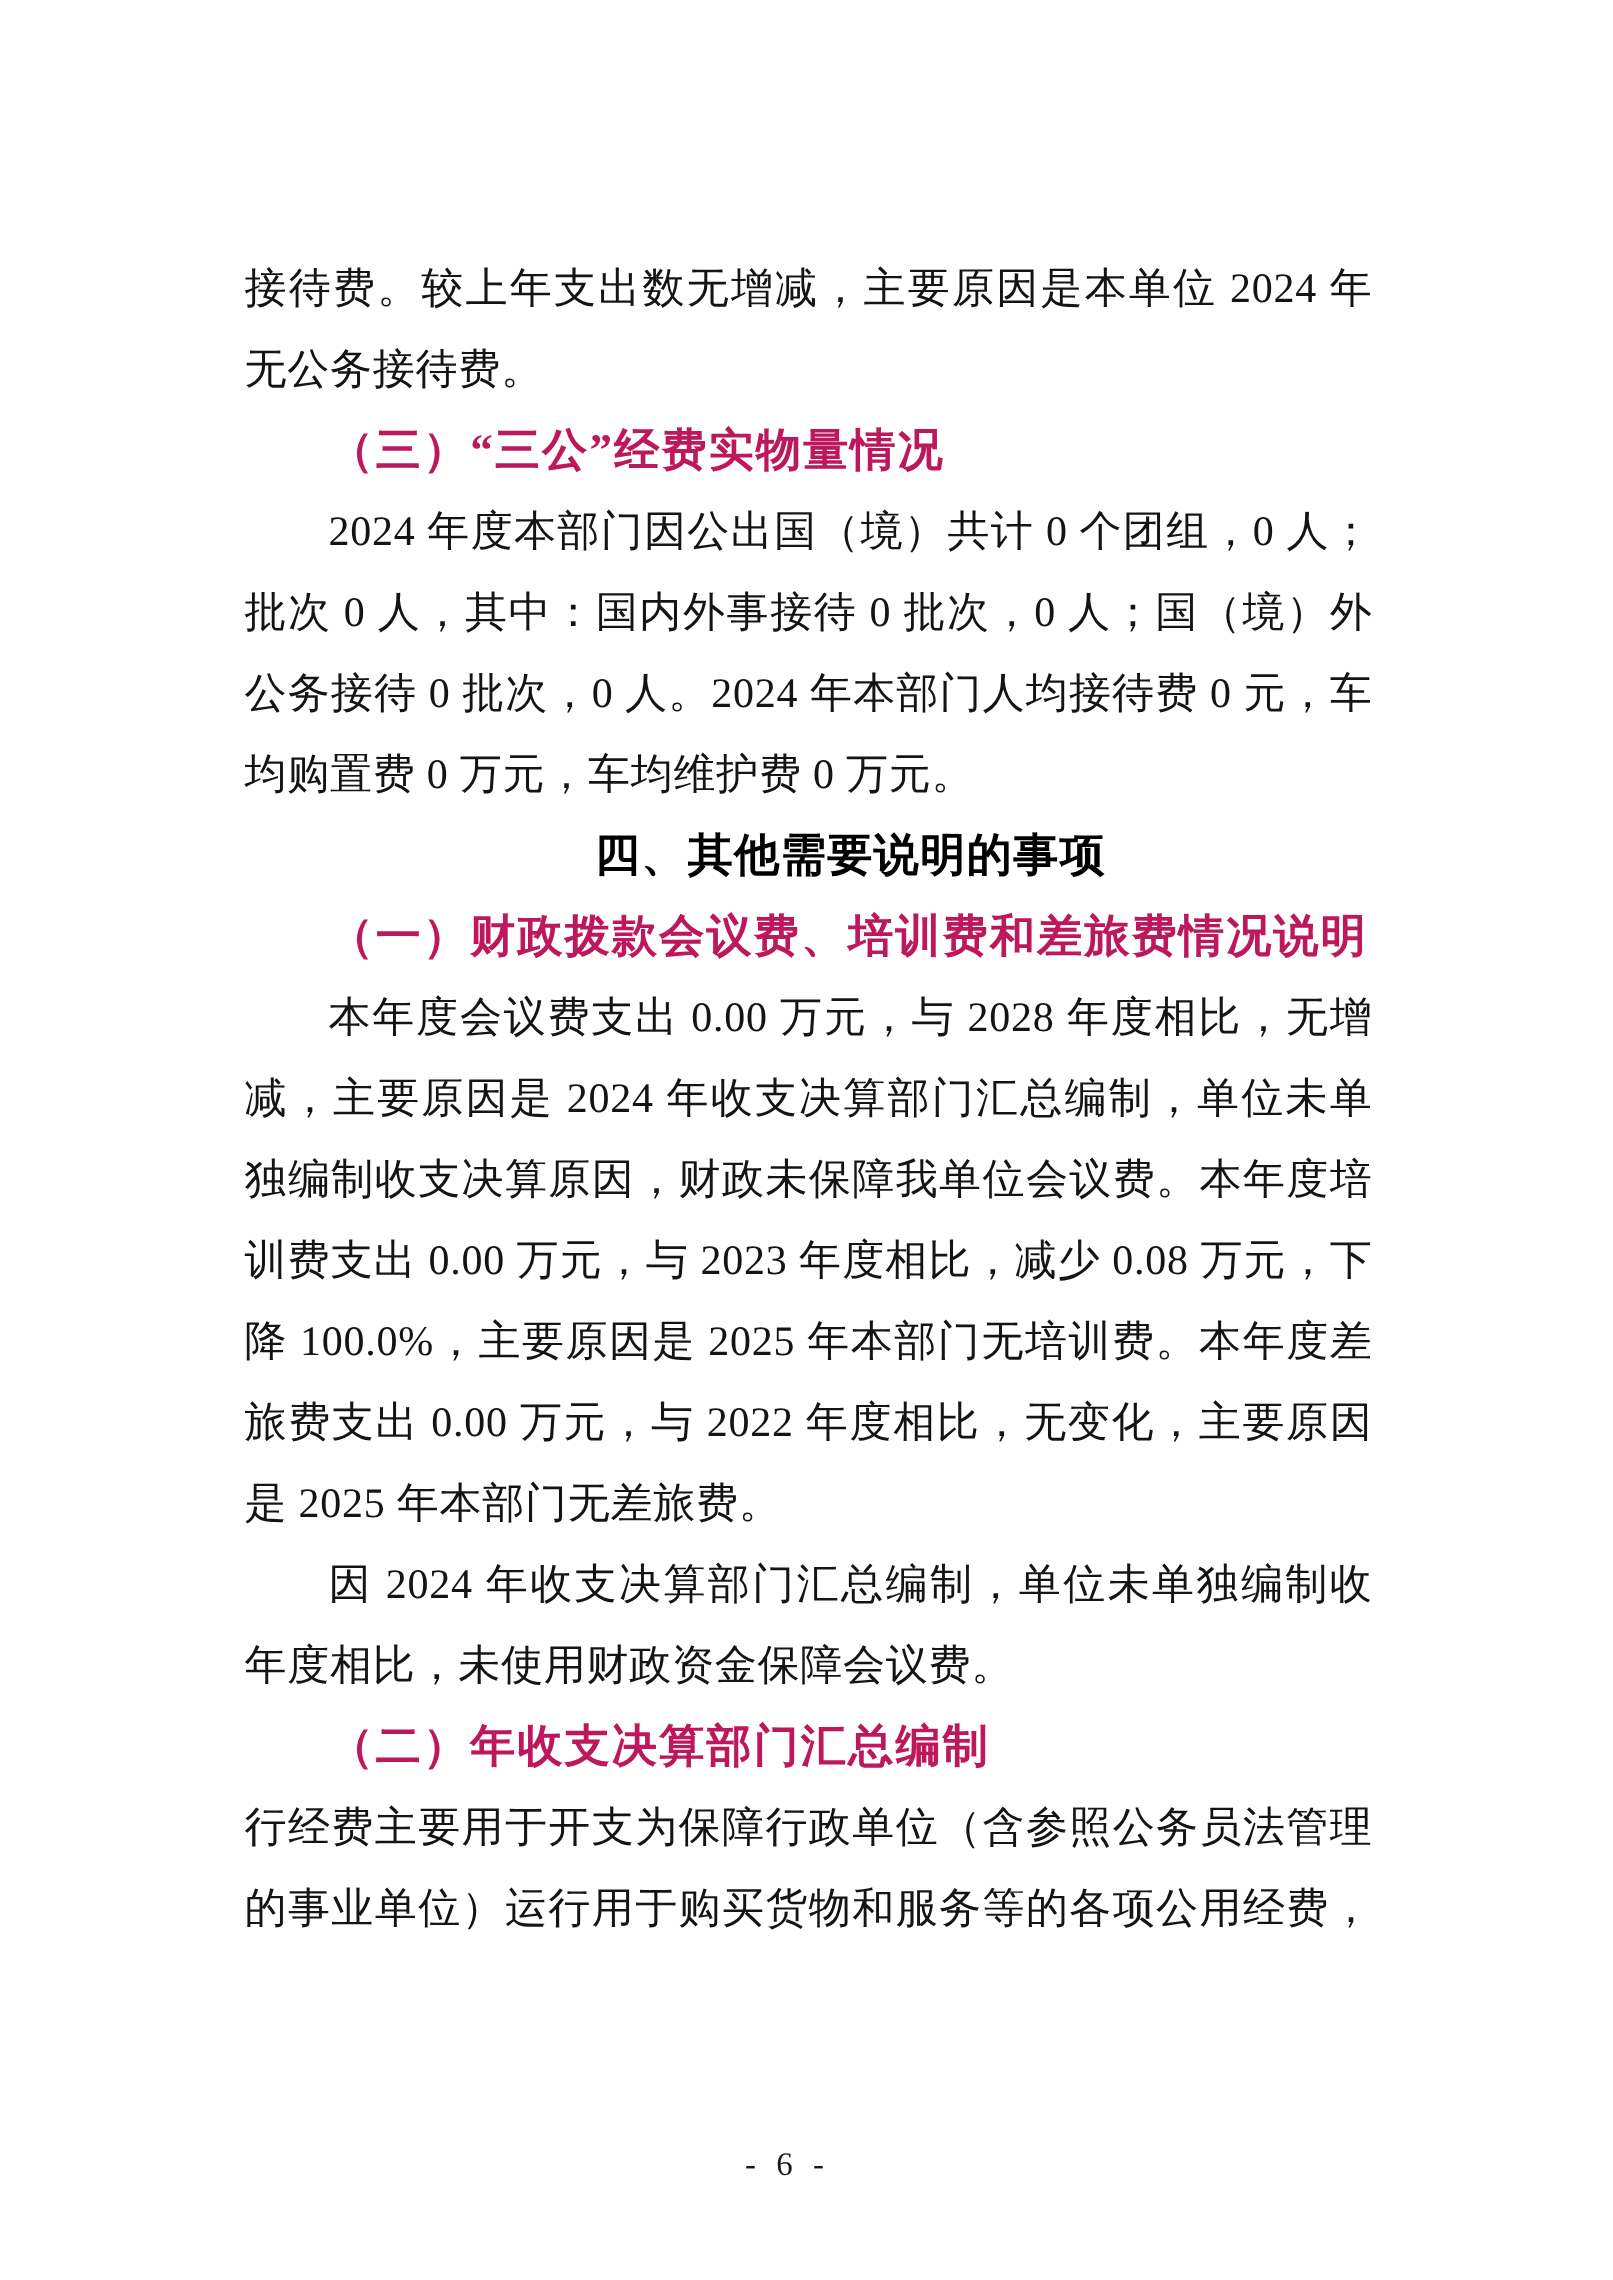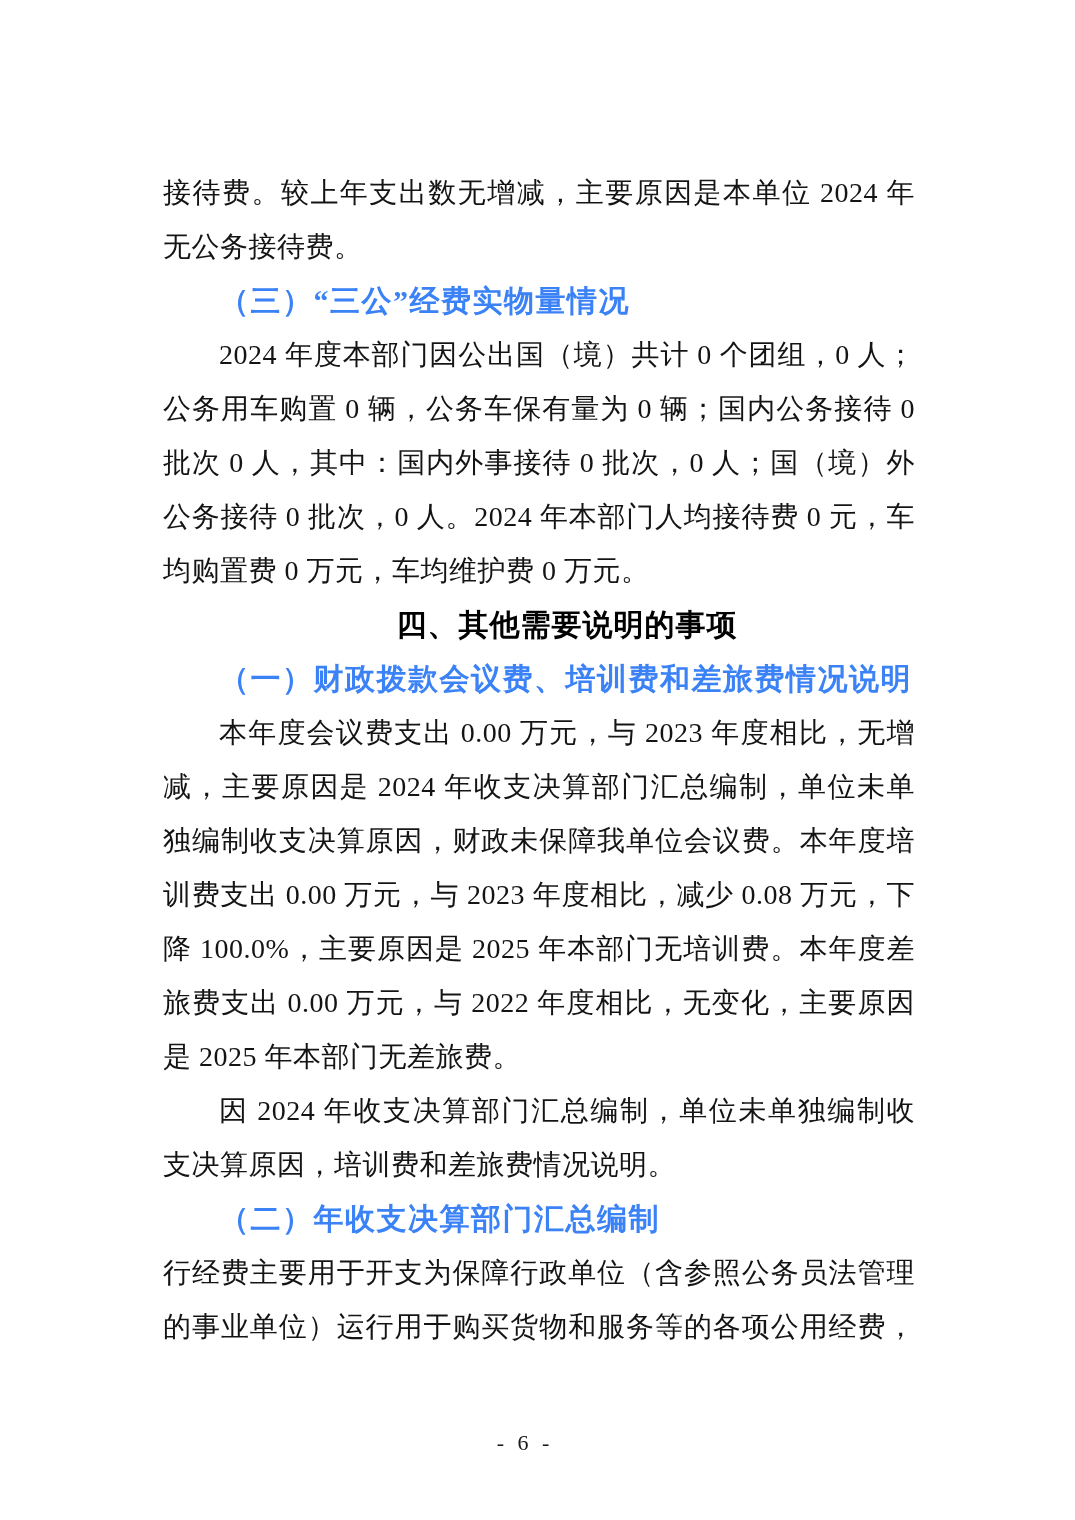--- a/index.html
+++ b/index.html
@@ -47,21 +47,21 @@
     font-size: 30px;
     color: #000000;
     text-indent: 56px;
     letter-spacing: 1px;
     text-align: center;
   }
   .heading-kai {
     font-family: "Liberation Serif", "DejaVu Serif", serif;
     font-weight: 700;
     font-size: 30px;
-    color: #3b82f6;
+    color: #be185d;
     text-indent: 56px;
     letter-spacing: 1.5px;
   }
   .footer {
     position: absolute;
     left: 0;
     right: 0;
     top: 1398px;
     text-align: center;
     font-family: "Liberation Serif", "DejaVu Serif", serif;
@@ -72,35 +72,34 @@
 </style>
 </head>
 <body>
 
 <div class="page">
   <div class="content">
       <div class="line body-line just">接待费。较上年支出数无增减，主要原因是本单位 2024 年</div>
       <div class="line body-line endline">无公务接待费。</div>
       <div class="line heading-kai">（三）“三公”经费实物量情况</div>
       <div class="line body-line just ind">2024 年度本部门因公出国（境）共计 0 个团组，0 人；</div>
-      <div class="line body-line just">公务用车购置 0 辆，公务车保有量为 0 辆；国内公务接待 0</div>
       <div class="line body-line just">批次 0 人，其中：国内外事接待 0 批次，0 人；国（境）外</div>
       <div class="line body-line just">公务接待 0 批次，0 人。2024 年本部门人均接待费 0 元，车</div>
       <div class="line body-line endline">均购置费 0 万元，车均维护费 0 万元。</div>
       <div class="line heading-hei">四、其他需要说明的事项</div>
       <div class="line heading-kai">（一）财政拨款会议费、培训费和差旅费情况说明</div>
-      <div class="line body-line just ind">本年度会议费支出 0.00 万元，与 2023 年度相比，无增</div>
+      <div class="line body-line just ind">本年度会议费支出 0.00 万元，与 2028 年度相比，无增</div>
       <div class="line body-line just">减，主要原因是 2024 年收支决算部门汇总编制，单位未单</div>
       <div class="line body-line just">独编制收支决算原因，财政未保障我单位会议费。本年度培</div>
       <div class="line body-line just">训费支出 0.00 万元，与 2023 年度相比，减少 0.08 万元，下</div>
       <div class="line body-line just">降 100.0%，主要原因是 2025 年本部门无培训费。本年度差</div>
       <div class="line body-line just">旅费支出 0.00 万元，与 2022 年度相比，无变化，主要原因</div>
       <div class="line body-line endline">是 2025 年本部门无差旅费。</div>
       <div class="line body-line just ind">因 2024 年收支决算部门汇总编制，单位未单独编制收</div>
-      <div class="line body-line endline">支决算原因，培训费和差旅费情况说明。</div>
+      <div class="line body-line endline">年度相比，未使用财政资金保障会议费。</div>
       <div class="line heading-kai">（二）年收支决算部门汇总编制</div>
       <div class="line body-line just">行经费主要用于开支为保障行政单位（含参照公务员法管理</div>
       <div class="line body-line just">的事业单位）运行用于购买货物和服务等的各项公用经费，</div>
     </div>
   <div class="footer">
     <span>- 6 -</span>
   </div>
 </div>
 
 </body></html>

